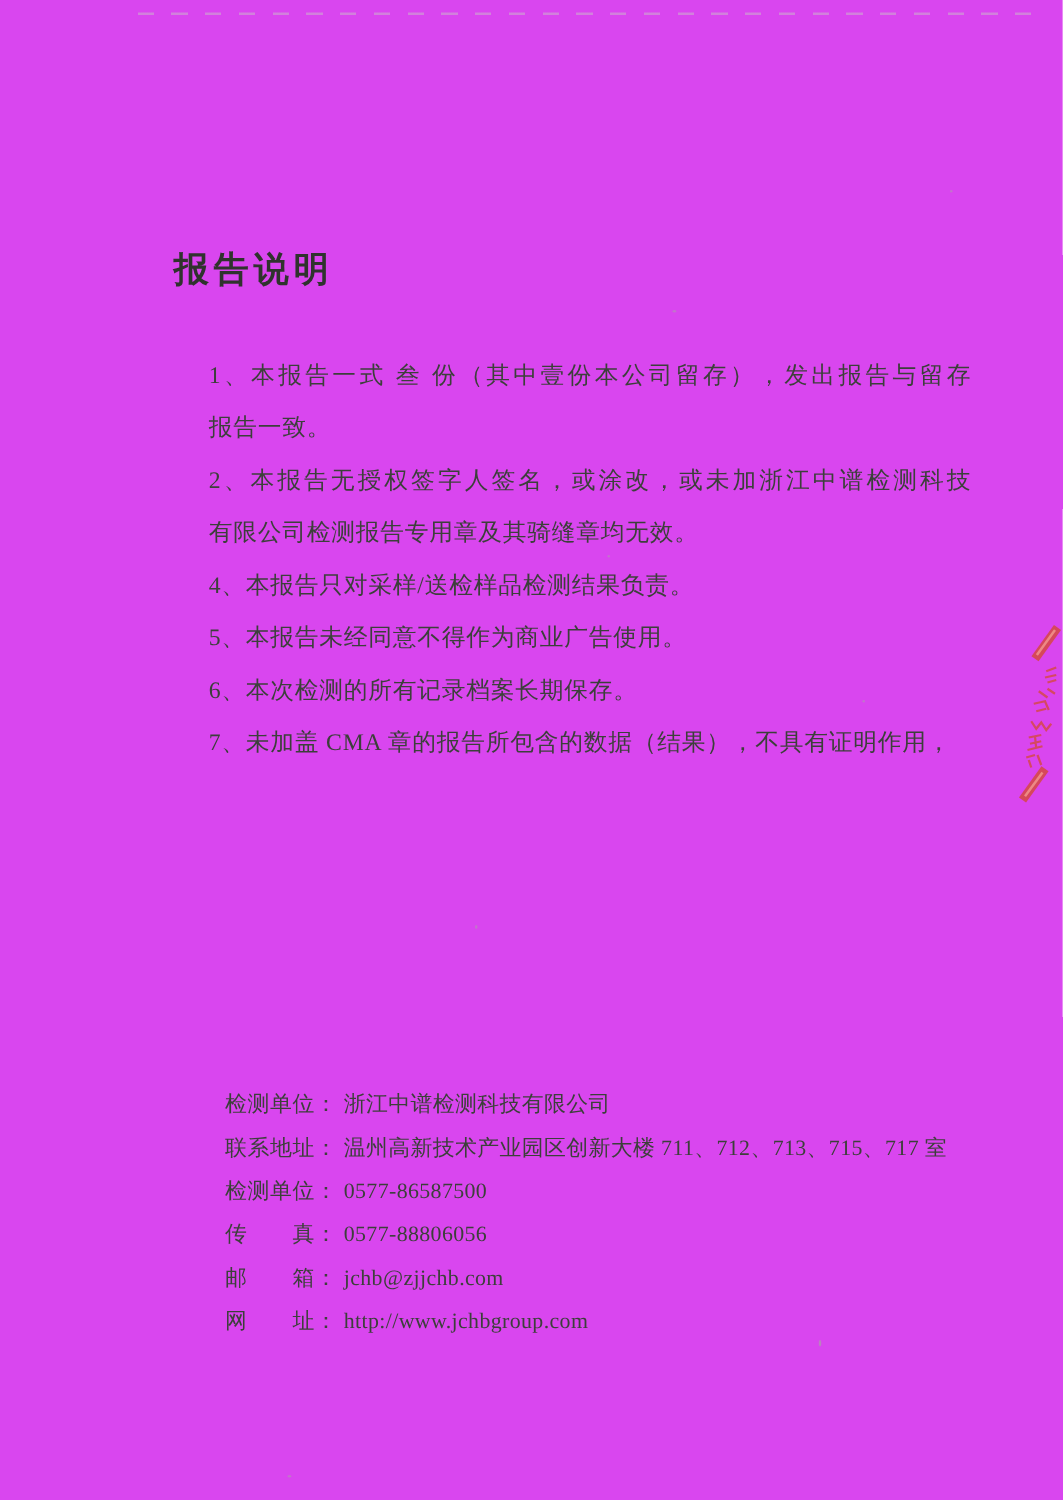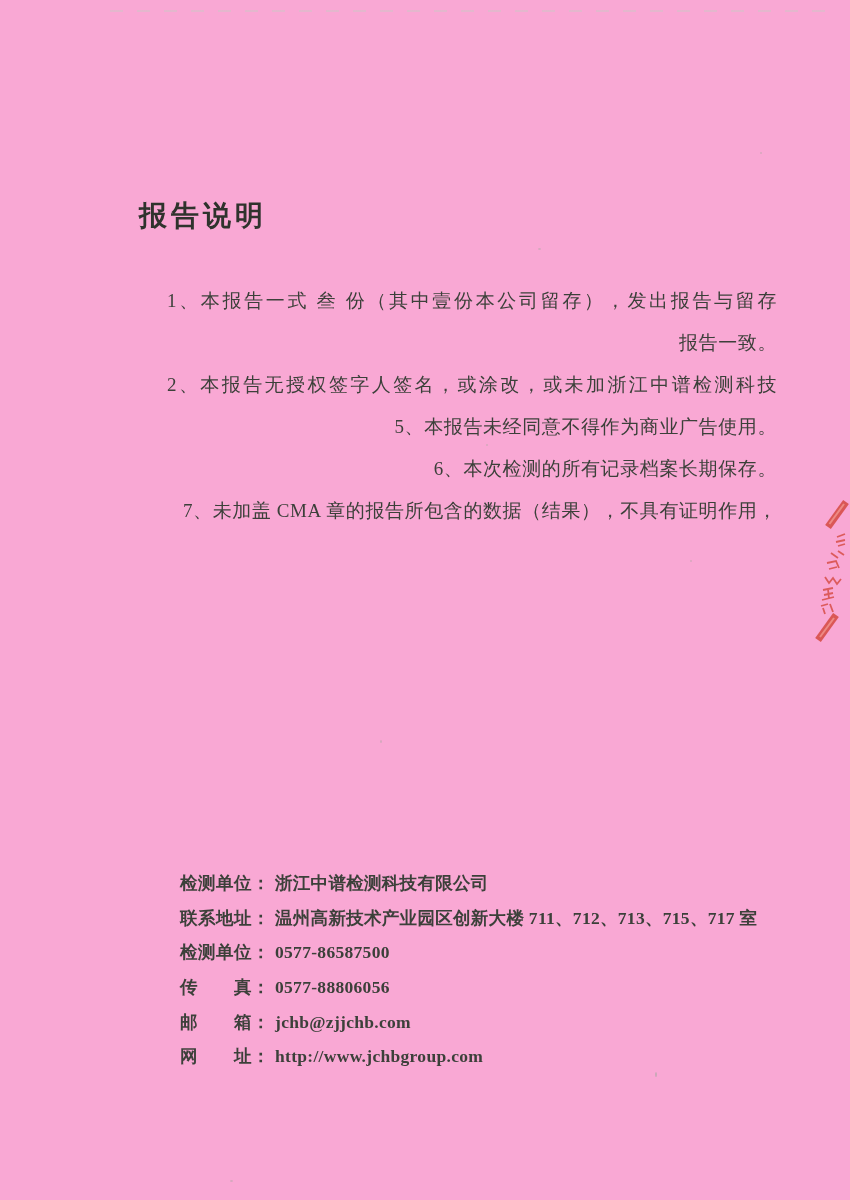--- a/index.html
+++ b/index.html
@@ -6,21 +6,21 @@
   body {
     width: 850px; height: 1200px;
     background: #ffffff;
     font-family: "Liberation Serif", "DejaVu Serif", serif;
     position: relative;
     overflow: hidden;
   }
   .page {
     position: absolute; left: 0; top: 0;
     width: 850px; height: 1200px;
-    background: #f9a8d4;
+    background: #d946ef;
   }
   
   .scan-line {
     position: absolute; left: 110px; top: 10px;
     width: 728px; height: 2px;
     background: repeating-linear-gradient(90deg,
       #c9c9c4 0px, #c9c9c4 13px,
       transparent 13px, transparent 27px);
     opacity: 0.45;
   }
@@ -38,33 +38,31 @@
     width: 610px;
     color: #3c403a;
     font-size: 19px;
     margin-left: 28px;
   }
   .note-line {
     display: block;
     height: 42px; line-height: 42px;
     letter-spacing: 0.6px;
     white-space: nowrap;
-    text-align: right;
   }
   .note-line.fill {
     white-space: normal;
     text-align: justify;
     -moz-text-align-last: justify;
     text-align-last: justify;
   }
   .contact {
     position: absolute; left: 180px; top: 866px;
     color: #3c403a;
     font-size: 17.5px;
-    font-weight: bold;
   }
   .contact-row {
     height: 34.7px; line-height: 34.7px;
     white-space: nowrap;
   }
   .contact-label { letter-spacing: 0.5px; }
   .contact-value { margin-left: 5px; letter-spacing: 0.3px; }
   .stamp-fragment {
     position: absolute; left: 813px; top: 493px;
     width: 37px; height: 152px;
@@ -80,20 +78,24 @@
 
   <div class="page-title">报告说明</div>
 
   <div class="notes">
     <div>
       <span class="note-line fill">1、本报告一式 叁 份（其中壹份本公司留存），发出报告与留存</span>
       <span class="note-line">报告一致。</span>
     </div>
     <div>
       <span class="note-line fill">2、本报告无授权签字人签名，或涂改，或未加浙江中谱检测科技</span>
+      <span class="note-line">有限公司检测报告专用章及其骑缝章均无效。</span>
+    </div>
+    <div>
+      <span class="note-line">4、本报告只对采样/送检样品检测结果负责。</span>
     </div>
     <div>
       <span class="note-line">5、本报告未经同意不得作为商业广告使用。</span>
     </div>
     <div>
       <span class="note-line">6、本次检测的所有记录档案长期保存。</span>
     </div>
     <div>
       <span class="note-line">7、未加盖 CMA 章的报告所包含的数据（结果），不具有证明作用，</span>
     </div>

